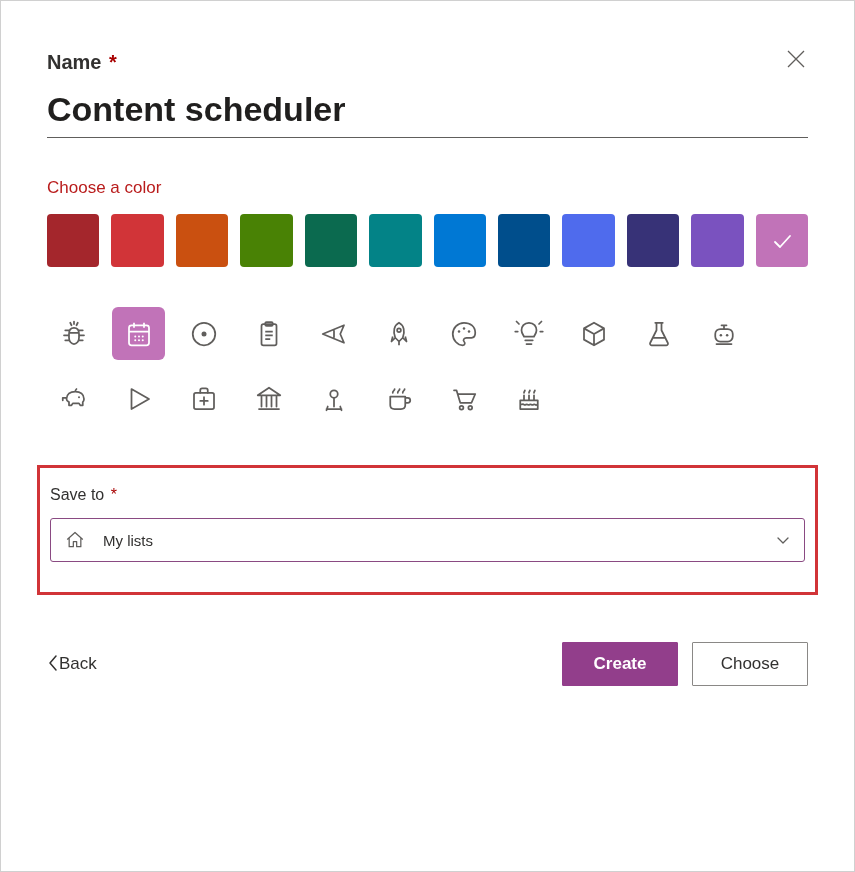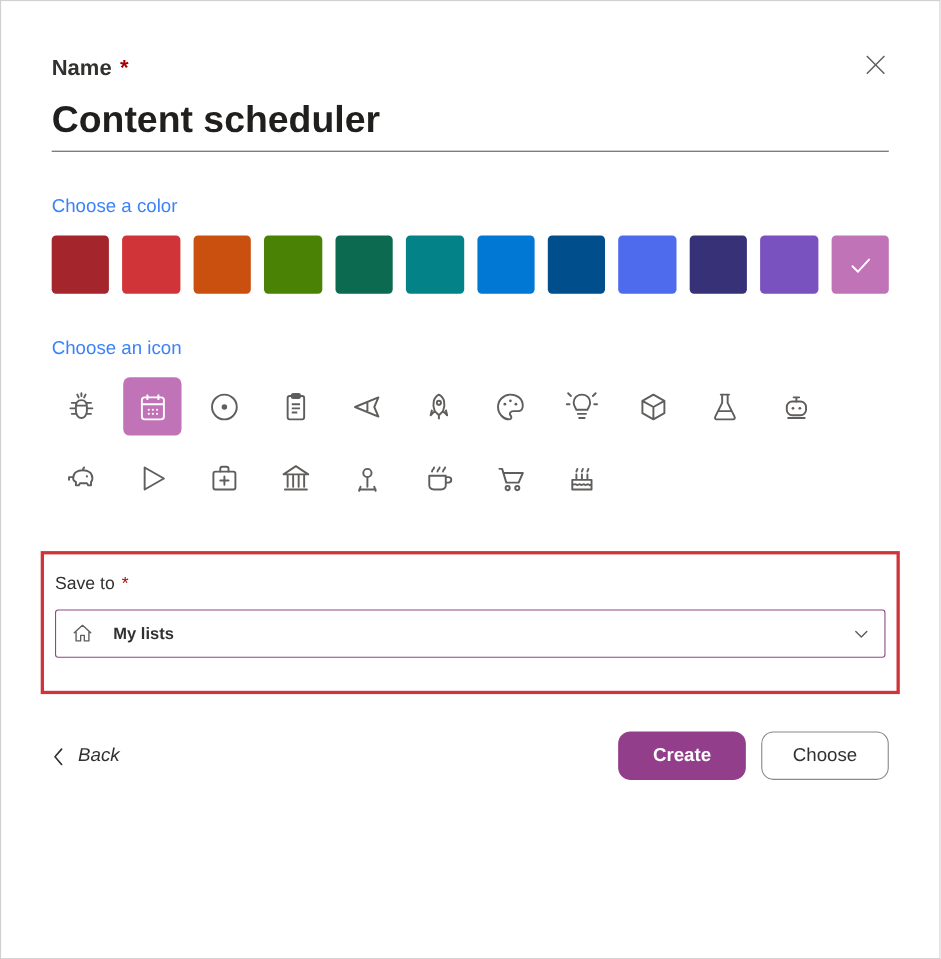--- a/index.html
+++ b/index.html
@@ -56,21 +56,21 @@
     padding: 6px 0 10px 0;
     outline: none;
     color: #201f1e;
     margin-bottom: 40px;
     background: transparent;
   }
   .desc-input::placeholder { color: #605e5c; }
   .section-label {
     font-size: 17px;
     font-weight: 400;
-    color: #3b82f6;
+    color: #b91c1c;
     margin-bottom: 16px;
   }
   .color-row {
     display: flex;
     gap: 12px;
     margin-bottom: 40px;
   }
   .swatch {
     width: 53px;
     height: 53px;
@@ -97,61 +97,58 @@
     color: #605e5c;
   }
   .icon-btn.selected {
     background: #c173b8;
     color: #fff;
   }
   .icon-btn svg { display:block; }
   .save-section {
     border: 3px solid #d13438;
     padding: 18px 10px 30px 10px;
-    margin: 0 -10px 34px -10px;
+    margin: 0 -10px 47px -10px;
   }
   .save-label {
     font-size: 16px;
     font-weight: 400;
     color: #323130;
     margin-bottom: 14px;
   }
   .select-wrap {
     border: 1px solid #8a4a82;
     border-radius: 3px;
     height: 44px;
     display: flex;
     align-items: center;
     padding: 0 14px;
     cursor: pointer;
     position: relative;
-    font-weight: bold;
   }
   .select-wrap .house { margin-right: 18px; display:flex; }
   .select-wrap .sel-label { font-size: 15px; color: #323130; }
   .select-wrap .chev { position:absolute; right:14px; display:flex; }
   .footer {
     display: flex;
     align-items: center;
   }
   .back {
     display: flex;
-    align-items: flex-end;
-    gap: 12px;
+    align-items: flex-start;
     font-size: 17px;
     color: #323130;
     cursor: pointer;
-    font-style: italic;
   }
   .spacer { flex: 1; }
   .btn {
     height: 44px;
     min-width: 116px;
     padding: 0 22px;
-    border-radius: 11px;
+    border-radius: 1px;
     font-size: 17px;
     cursor: pointer;
     display: inline-flex;
     align-items: center;
     justify-content: center;
     margin-left: 14px;
   }
   .btn-primary {
     background: #923e8b;
     color: #fff;
@@ -195,21 +192,20 @@
       <div class="swatch" style="background: rgb(79, 107, 237);"></div>
       <div class="swatch" style="background: rgb(55, 50, 119);"></div>
       <div class="swatch" style="background: rgb(122, 82, 191);"></div>
       <div class="swatch" style="background: rgb(193, 115, 184);">
         <svg width="22" height="22" viewBox="0 0 22 22">
           <path d="M4 12 L9 17 L19 6" stroke="#fff" stroke-width="1.8" fill="none" stroke-linecap="round" stroke-linejoin="round"></path>
         </svg>
       </div>
     </div>
 
-  <div class="section-label">Choose an icon</div>
   <div class="icon-grid" id="icon-grid">
       <div class="icon-btn">
         <svg width="30" height="30" viewBox="0 0 24 24" fill="none" stroke="currentColor" stroke-width="1.4">
           <path d="M12 4 V2 M9 3 L10 5 M15 3 L14 5 M8 9 H5 M8 13 H4 M8 17 H5 M16 9 H19 M16 13 H20 M16 17 H19 M12 7 C9 7 8 9 8 12 V15 C8 18 10 20 12 20 C14 20 16 18 16 15 V12 C16 9 15 7 12 7 Z M9 11 H15" stroke-linecap="round"></path>
         </svg>
       </div>
       <div class="icon-btn selected">
         <svg width="30" height="30" viewBox="0 0 24 24" fill="none" stroke="currentColor" stroke-width="1.4">
           <rect x="4" y="5" width="16" height="16" rx="2"></rect>
           <path d="M4 10 H20 M8 3 V7 M16 3 V7"></path>

